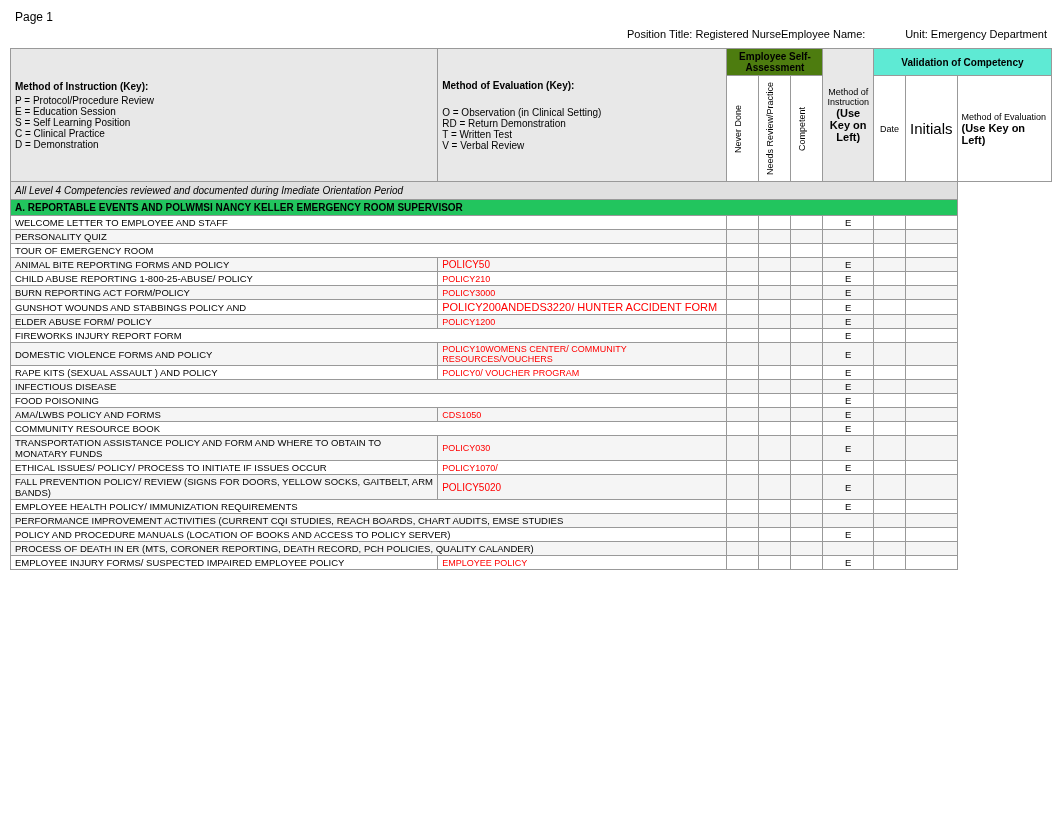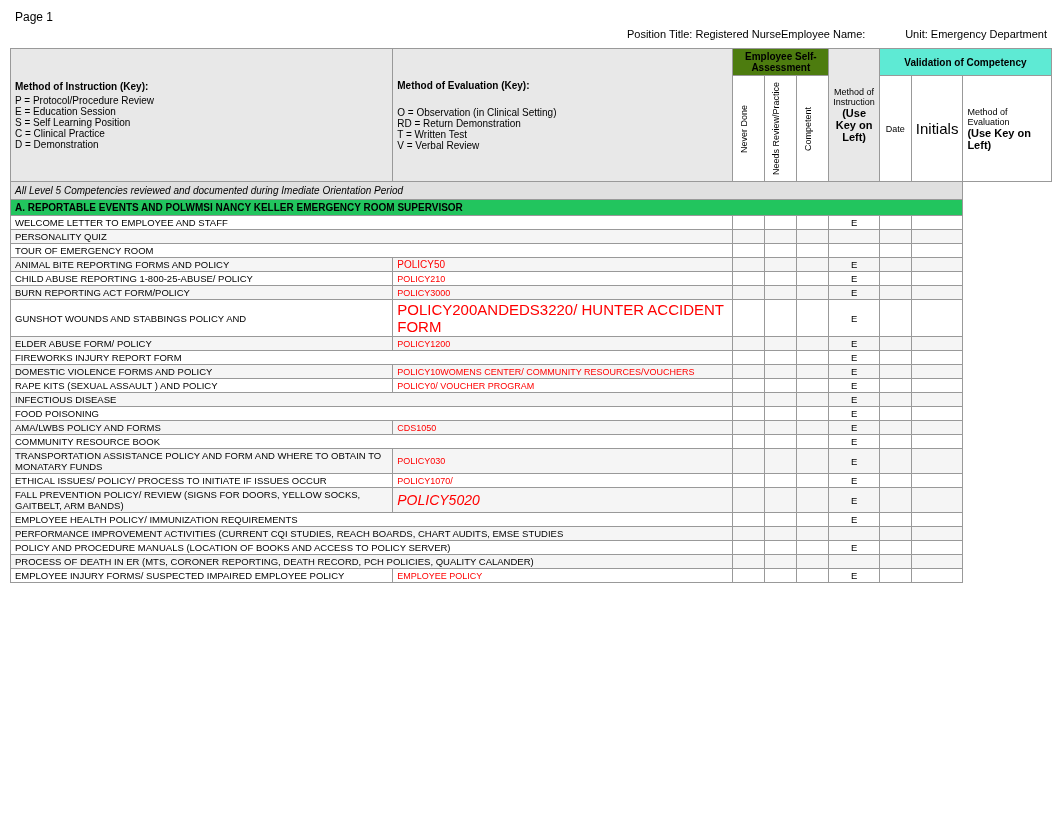--- a/index.html
+++ b/index.html
@@ -162,21 +162,21 @@
       </td>
       <td style="text-align:left; font-size:9px;">
         <div><span>Method of Evaluation</span></div>
         <div class="small-text"><span>(Use Key on Left)</span></div>
       </td>
     </tr>
   </thead>
   <tbody>
 
     <tr class="notice-row">
-      <td colspan="10">All Level 5 Competencies reviewed and documented during Imediate Orientation Period</td>
+      <td colspan="10">All Level 4 Competencies reviewed and documented during Imediate Orientation Period</td>
     </tr>
 
     <tr class="section-header">
       <td colspan="10">
         <span>A. REPORTABLE EVENTS AND POLWMSI NANCY KELLER EMERGENCY ROOM SUPERVISOR</span>
       </td>
     </tr>
 
     <tr class="data-row">
       <td colspan="4">WELCOME LETTER TO EMPLOYEE AND STAFF</td>
@@ -230,21 +230,21 @@
       <td colspan="2" style="color:red; font-size:9px;">POLICY3000</td>
       <td class="col-narrow"></td>
       <td class="col-narrow"></td>
       <td class="col-narrow"></td>
       <td class="col-narrow e-val">E</td>
       <td class="col-narrow"></td>
       <td class="col-narrow"></td>
     </tr>
     <tr class="data-row">
       <td colspan="2">GUNSHOT WOUNDS AND STABBINGS POLICY AND</td>
-      <td colspan="2" style="color:red; font-size:15px;">POLICY200ANDEDS3220/ HUNTER ACCIDENT FORM</td>
+      <td colspan="2" style="color:red; font-size:11px;">POLICY200ANDEDS3220/ HUNTER ACCIDENT FORM</td>
       <td class="col-narrow"></td>
       <td class="col-narrow"></td>
       <td class="col-narrow"></td>
       <td class="col-narrow e-val">E</td>
       <td class="col-narrow"></td>
       <td class="col-narrow"></td>
     </tr>
     <tr class="data-row">
       <td colspan="2">ELDER ABUSE FORM/ POLICY</td>
       <td colspan="2" style="color:red; font-size:9px;">POLICY1200</td>
@@ -336,21 +336,21 @@
       <td colspan="2" style="color:red; font-size:9px;">POLICY1070/</td>
       <td class="col-narrow"></td>
       <td class="col-narrow"></td>
       <td class="col-narrow"></td>
       <td class="col-narrow e-val">E</td>
       <td class="col-narrow"></td>
       <td class="col-narrow"></td>
     </tr>
     <tr class="data-row">
       <td colspan="2">FALL PREVENTION POLICY/ REVIEW (SIGNS FOR DOORS, YELLOW SOCKS, GAITBELT, ARM BANDS)</td>
-      <td colspan="2" style="color:red; font-size:14px;font-style:italic;">POLICY5020</td>
+      <td colspan="2" style="color:red; font-size:10px;">POLICY5020</td>
       <td class="col-narrow"></td>
       <td class="col-narrow"></td>
       <td class="col-narrow"></td>
       <td class="col-narrow e-val">E</td>
       <td class="col-narrow"></td>
       <td class="col-narrow"></td>
     </tr>
     <tr class="data-row">
       <td colspan="4">EMPLOYEE HEALTH POLICY/ IMMUNIZATION REQUIREMENTS</td>
       <td class="col-narrow"></td>

